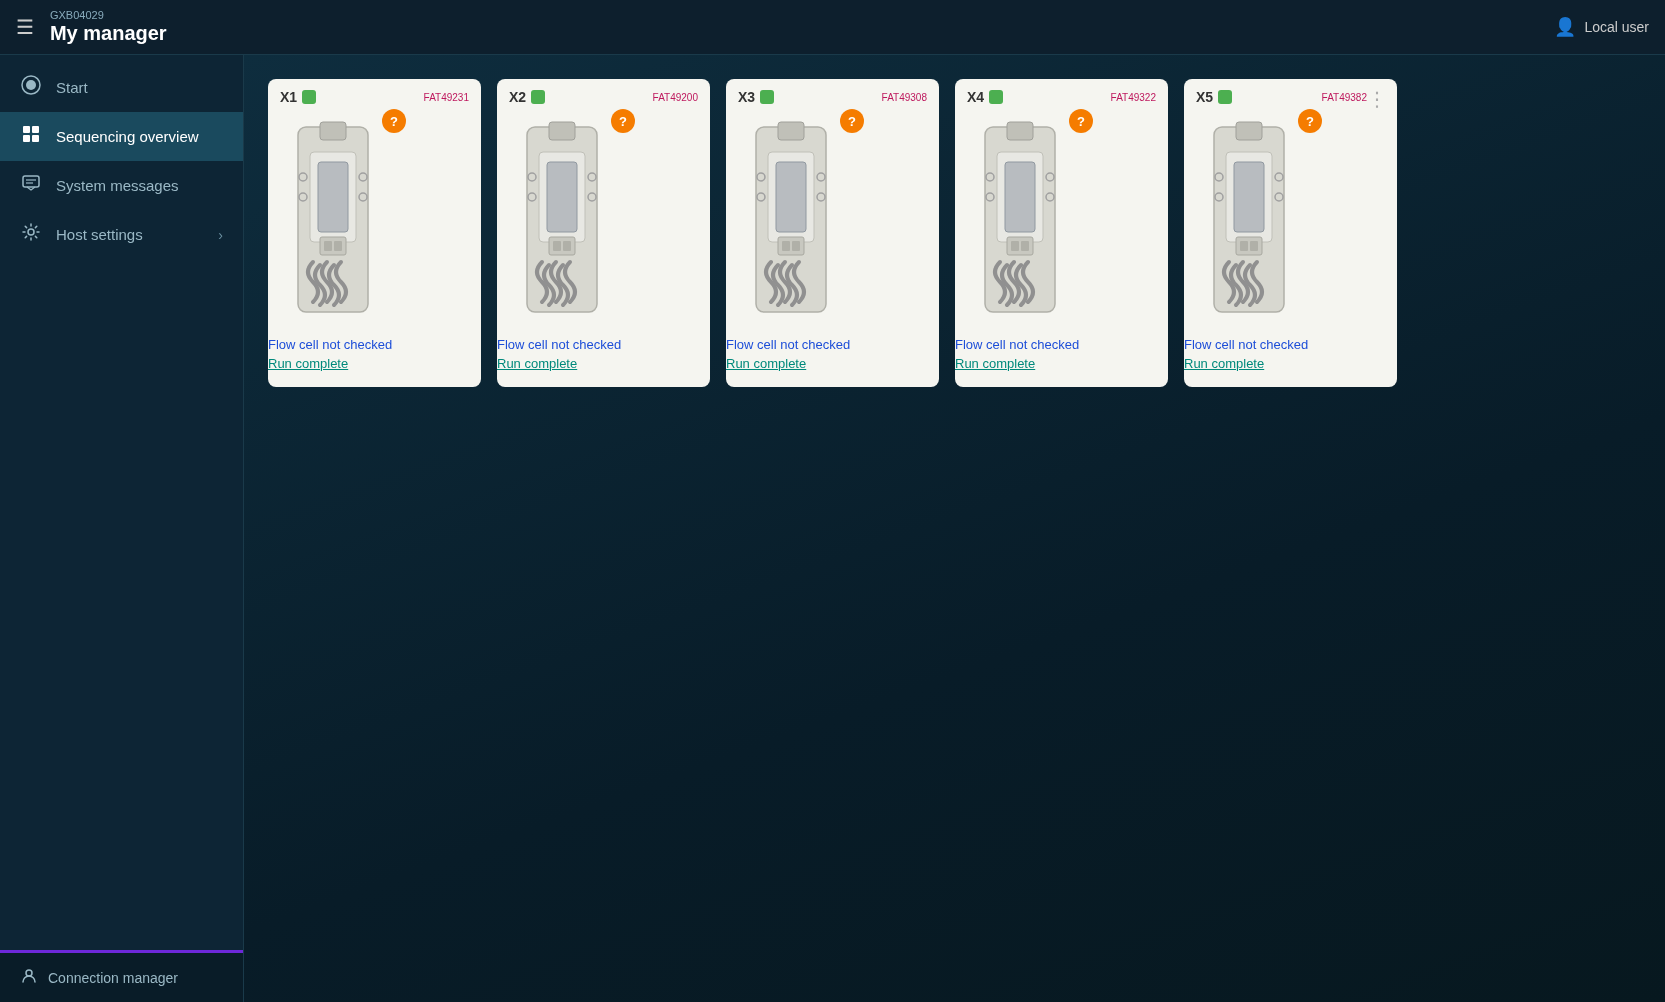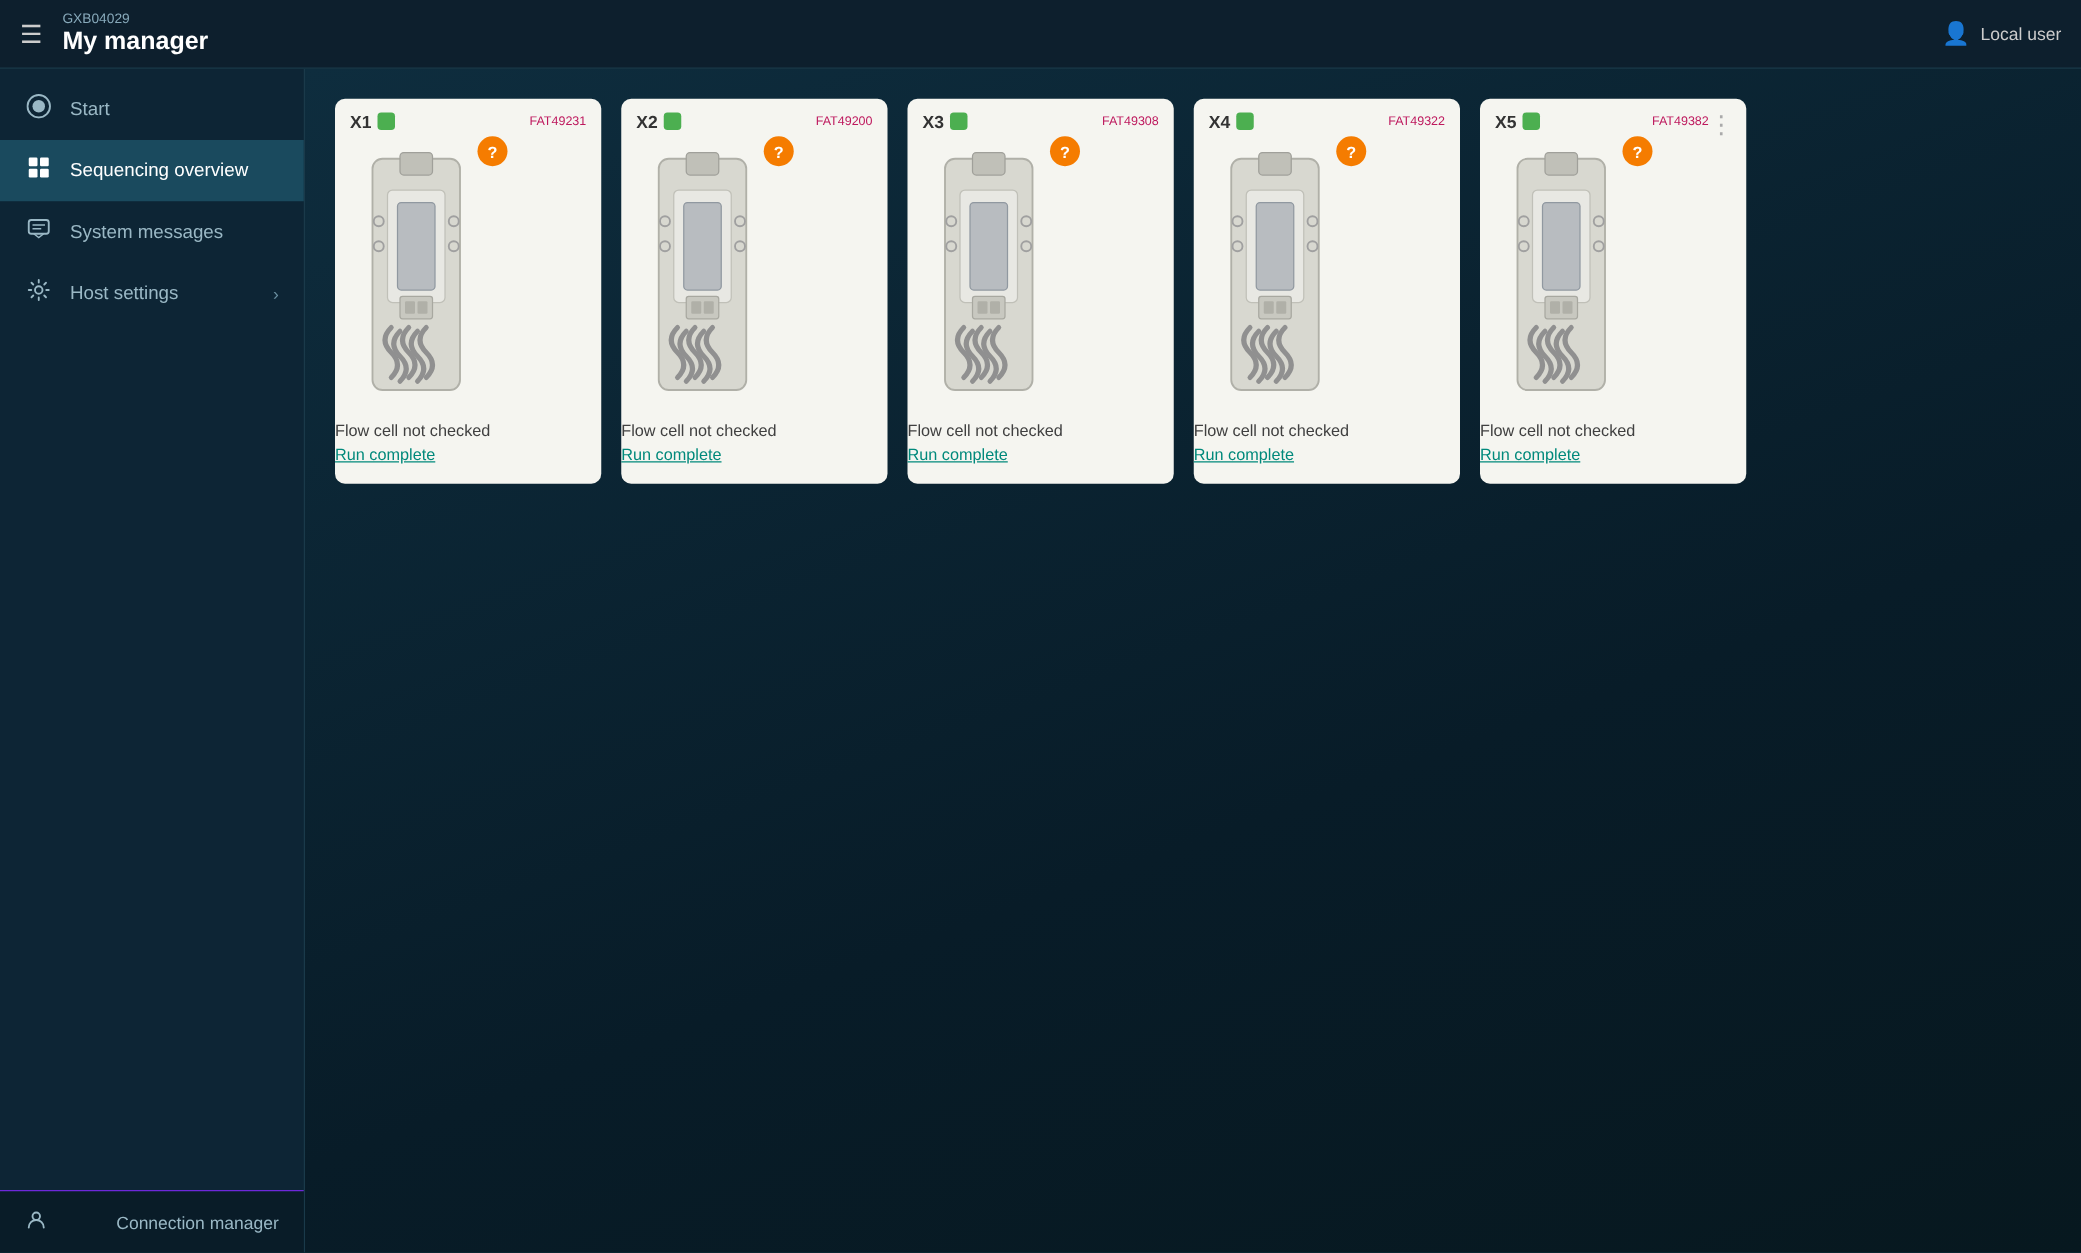--- a/index.html
+++ b/index.html
@@ -109,22 +109,21 @@
     }
     .sidebar-bottom {
       padding: 14px 20px;
       background: #091c28;
       display: flex;
       align-items: center;
       gap: 10px;
       color: #9ab8c5;
       font-size: 14px;
       cursor: pointer;
-      border-top: 1px solid #6d28d9;
-      justify-content: space-between;
+      border-top: 3px solid #6d28d9;
     }
 
     
     .main-content {
       flex: 1;
       padding: 24px;
       overflow-y: auto;
       background: linear-gradient(160deg, #0e2d3e 0%, #081c28 60%, #07181f 100%);
     }
 
@@ -186,21 +185,21 @@
     }
 
     
     .flow-cell-svg {
       width: 130px;
       height: 210px;
     }
 
     .card-status {
       font-size: 13px;
-      color: #404040;
+      color: #1d4ed8;
       text-align: center;
       margin-bottom: 4px;
     }
     .card-action-link {
       font-size: 13px;
       color: #00897b;
       text-decoration: underline;
       cursor: pointer;
     }
 

